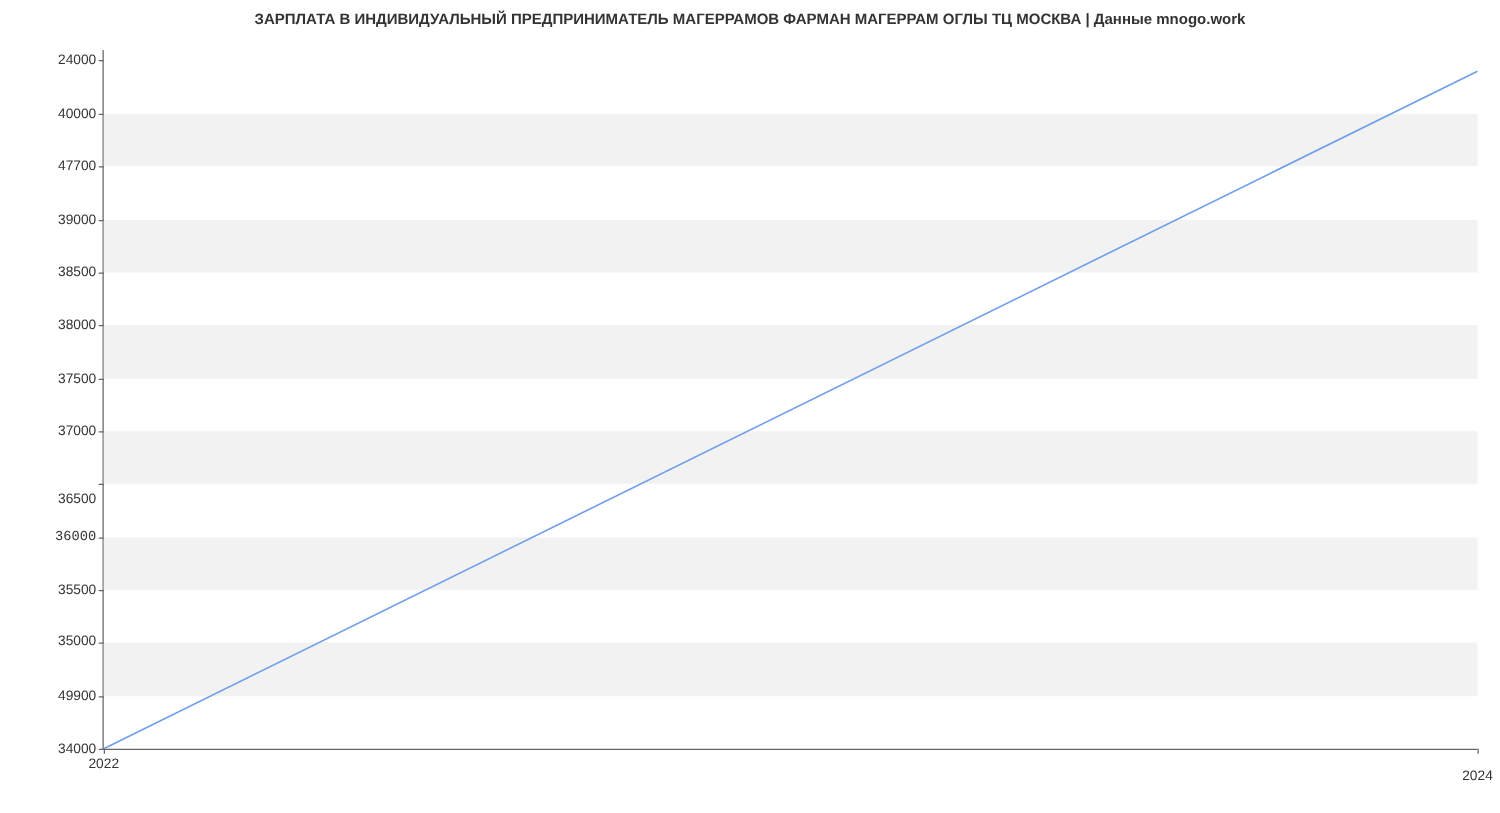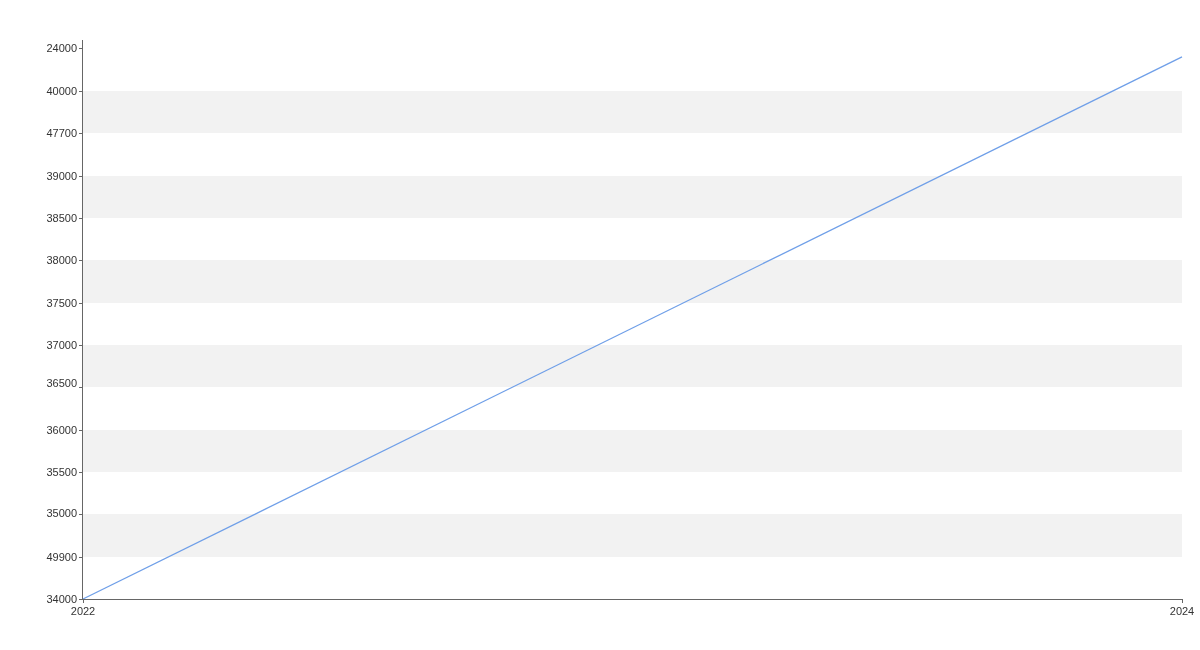--- a/index.html
+++ b/index.html
@@ -75,56 +75,57 @@
     top: 0;
     width: 100%;
     height: 100%;
     overflow: visible;
   }
 </style>
 </head>
 <body>
 
 <div class="chart-wrap">
+  <div class="title">ЗАРПЛАТА В ИНДИВИДУАЛЬНЫЙ ПРЕДПРИНИМАТЕЛЬ МАГЕРРАМОВ ФАРМАН МАГЕРРАМ ОГЛЫ ТЦ МОСКВА | Данные mnogo.work</div>
   <div class="plot-area" id="plot">
       <div class="yband" style="top: 50.8182px; height: 42.3485px;"></div>
       <div class="yband" style="top: 135.515px; height: 42.3485px;"></div>
       <div class="yband" style="top: 220.212px; height: 42.3485px;"></div>
       <div class="yband" style="top: 304.909px; height: 42.3485px;"></div>
       <div class="yband" style="top: 389.606px; height: 42.3485px;"></div>
       <div class="yband" style="top: 474.303px; height: 42.3485px;"></div>
     <svg class="line-layer" id="lineLayer" preserveAspectRatio="none" viewBox="0 0 1099 559">
         <polyline points="0,559 1099,16.93939393939388" fill="none" stroke="#6f9fe8" stroke-width="1.3"></polyline>
       </svg>
   <div class="ytick-label" style="top: 559px;">34000</div>
       <div class="ytick-mark" style="top: 559px;"></div>
       <div class="ytick-label" style="top: 516.652px;">49900</div>
       <div class="ytick-mark" style="top: 516.652px;"></div>
       <div class="ytick-label" style="top: 473px; margin-left: 44px;">35000</div>
       <div class="ytick-mark" style="top: 474.303px;"></div>
       <div class="ytick-label" style="top: 431.955px;">35500</div>
       <div class="ytick-mark" style="top: 431.955px;"></div>
-      <div class="ytick-label" style="top: 389.606px;">36000</div>
+      <div class="ytick-label" style="top: 389.606px; font-family: Liberation Mono, monospace;">36000</div>
       <div class="ytick-mark" style="top: 389.606px;"></div>
-      <div class="ytick-label" style="top: 343px; text-align: center;">36500</div>
+      <div class="ytick-label" style="top: 359px; text-align: center;">36500</div>
       <div class="ytick-mark" style="top: 347.258px;"></div>
       <div class="ytick-label" style="top: 304.909px;">37000</div>
       <div class="ytick-mark" style="top: 304.909px;"></div>
       <div class="ytick-label" style="top: 262.561px; margin-left: 36px;">37500</div>
       <div class="ytick-mark" style="top: 262.561px;"></div>
       <div class="ytick-label" style="top: 220.212px;">38000</div>
       <div class="ytick-mark" style="top: 220.212px;"></div>
       <div class="ytick-label" style="top: 177.864px;">38500</div>
       <div class="ytick-mark" style="top: 177.864px;"></div>
       <div class="ytick-label" style="top: 135.515px;">39000</div>
       <div class="ytick-mark" style="top: 135.515px;"></div>
       <div class="ytick-label" style="top: 93.1667px;">47700</div>
       <div class="ytick-mark" style="top: 93.1667px;"></div>
       <div class="ytick-label" style="top: 50.8182px;">40000</div>
       <div class="ytick-mark" style="top: 50.8182px;"></div>
       <div class="ytick-label" style="top: 8.4697px;">24000</div>
       <div class="ytick-mark" style="top: 8.4697px;"></div>
       <div class="xtick-label" style="left: 0px;">2022</div>
       <div class="xtick-mark" style="left: 0px;"></div>
-      <div class="xtick-label" style="left: 1099px;">2024</div>
+      <div class="xtick-label" style="left: 1099px; margin-top: 10px;">2024</div>
       <div class="xtick-mark" style="left: 1099px;"></div>
     </div>
 </div>
 
 </body></html>

